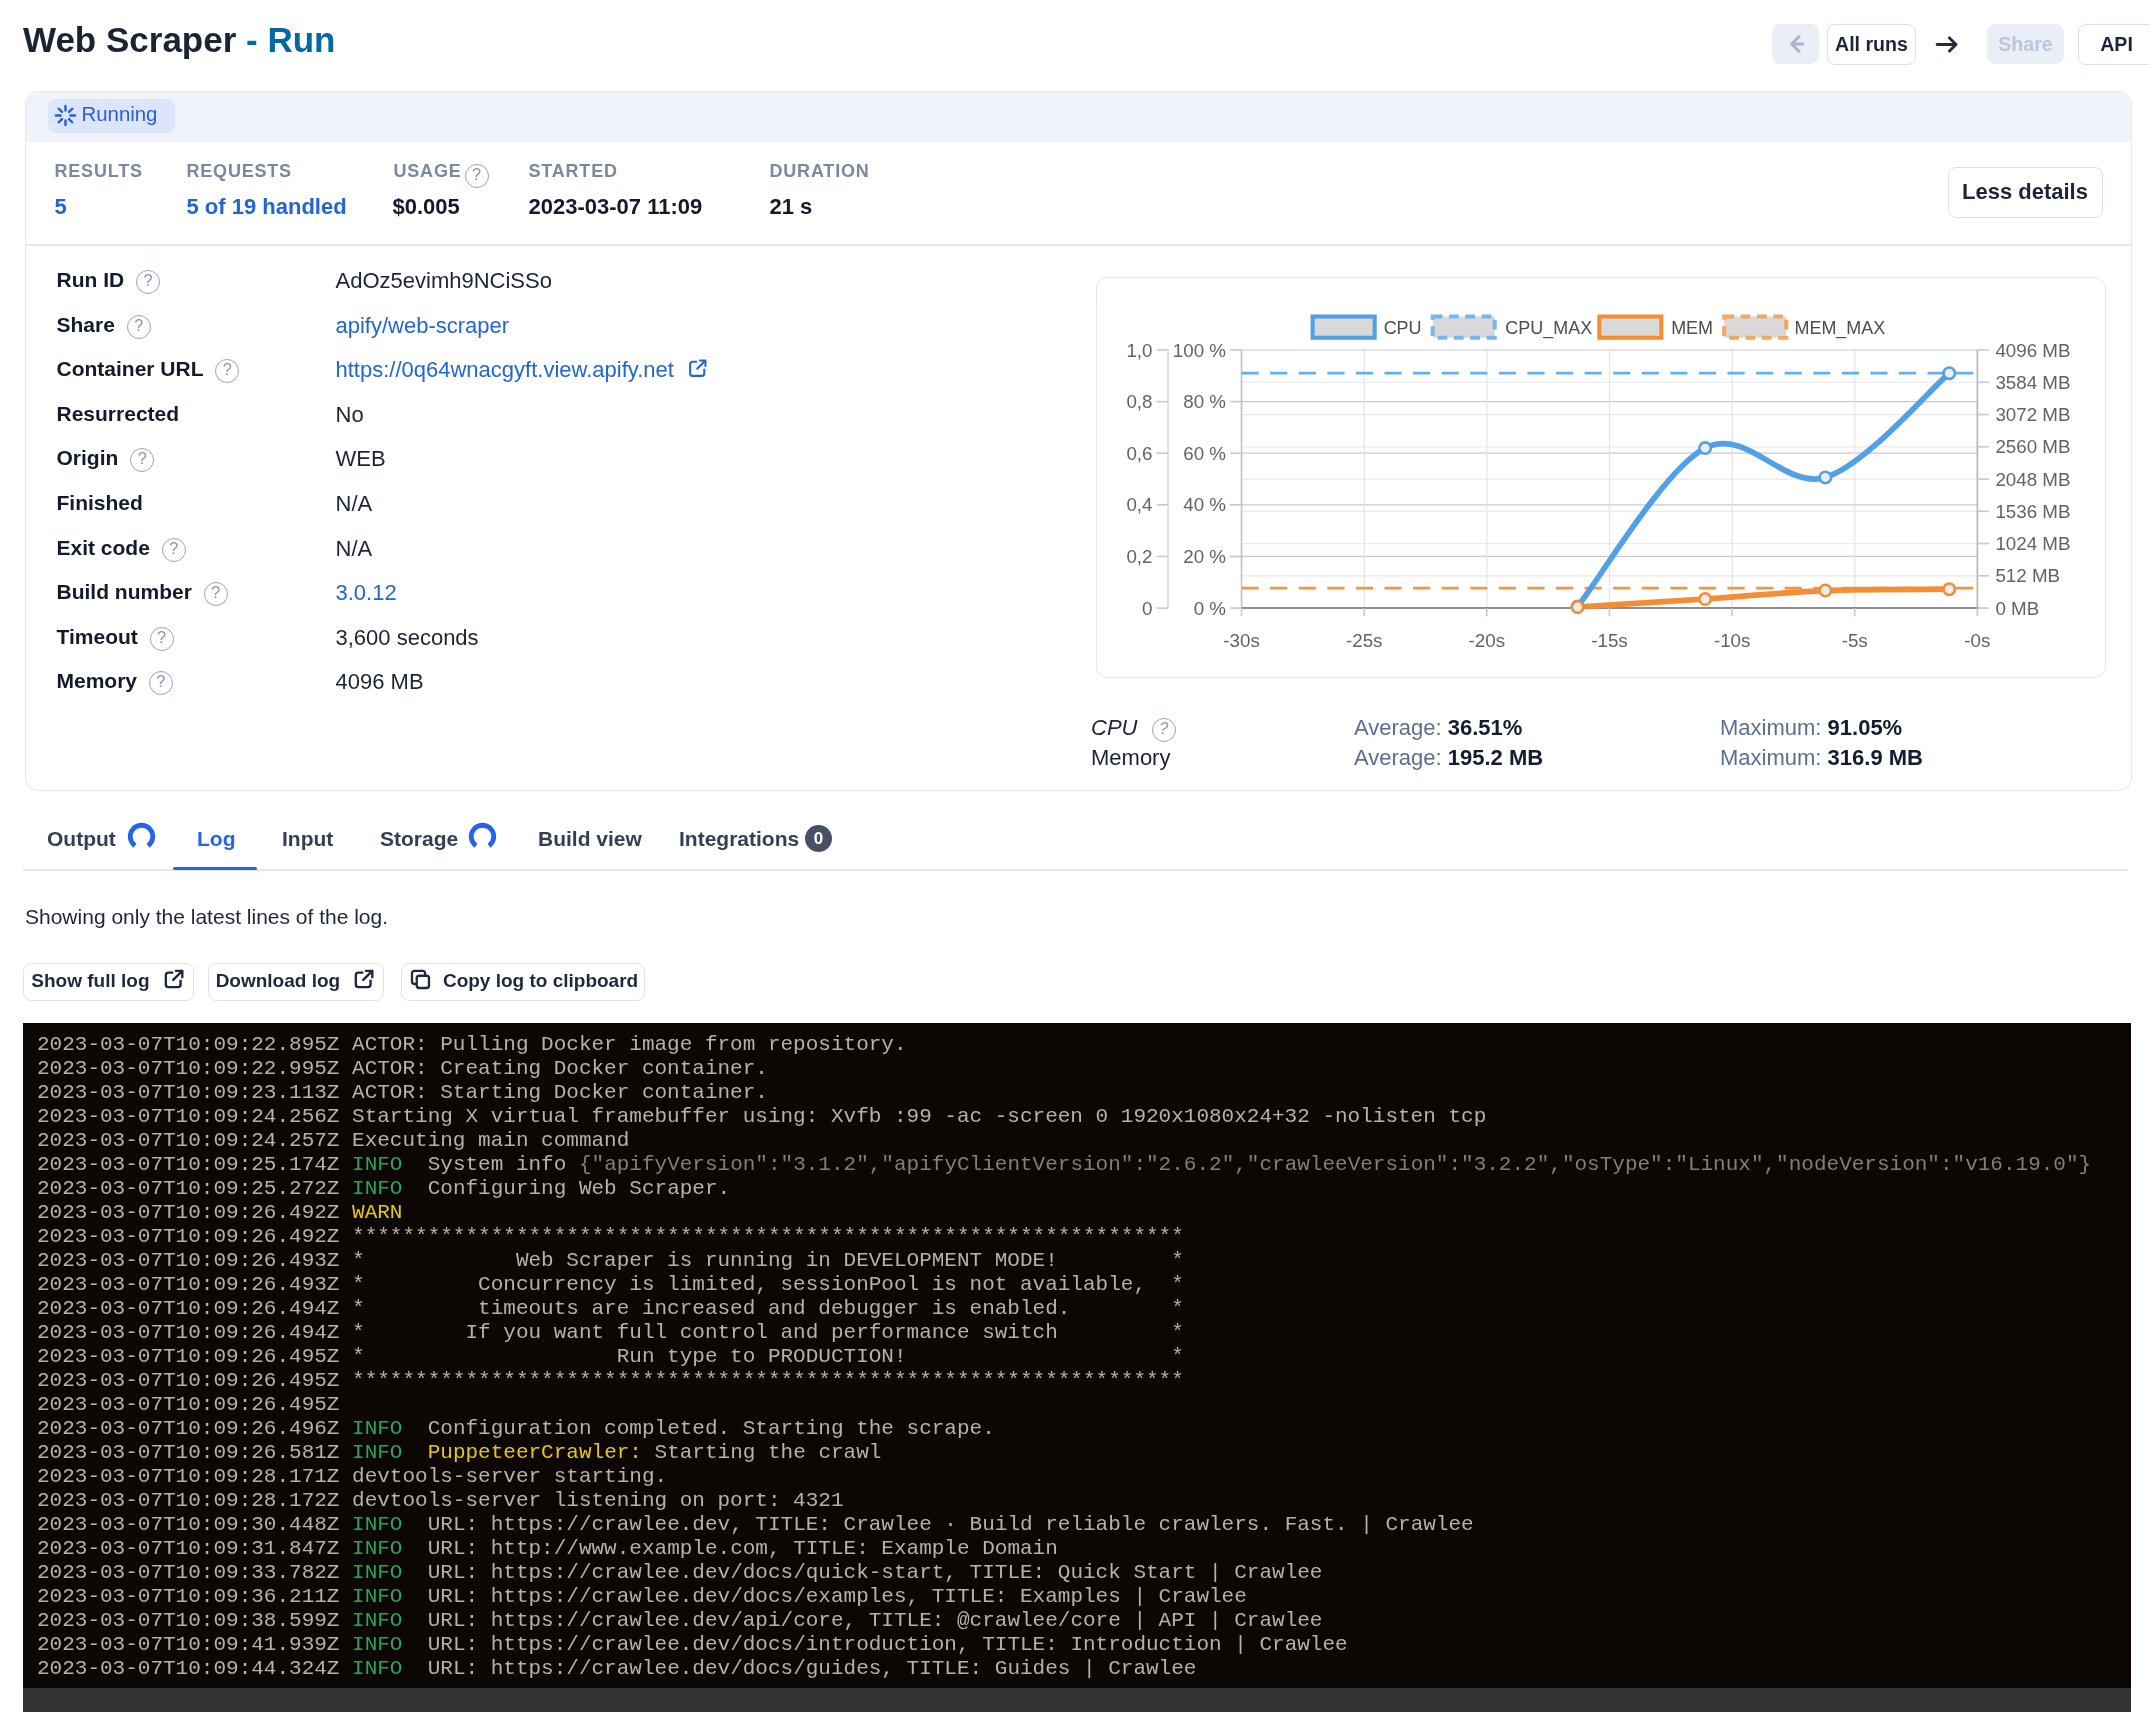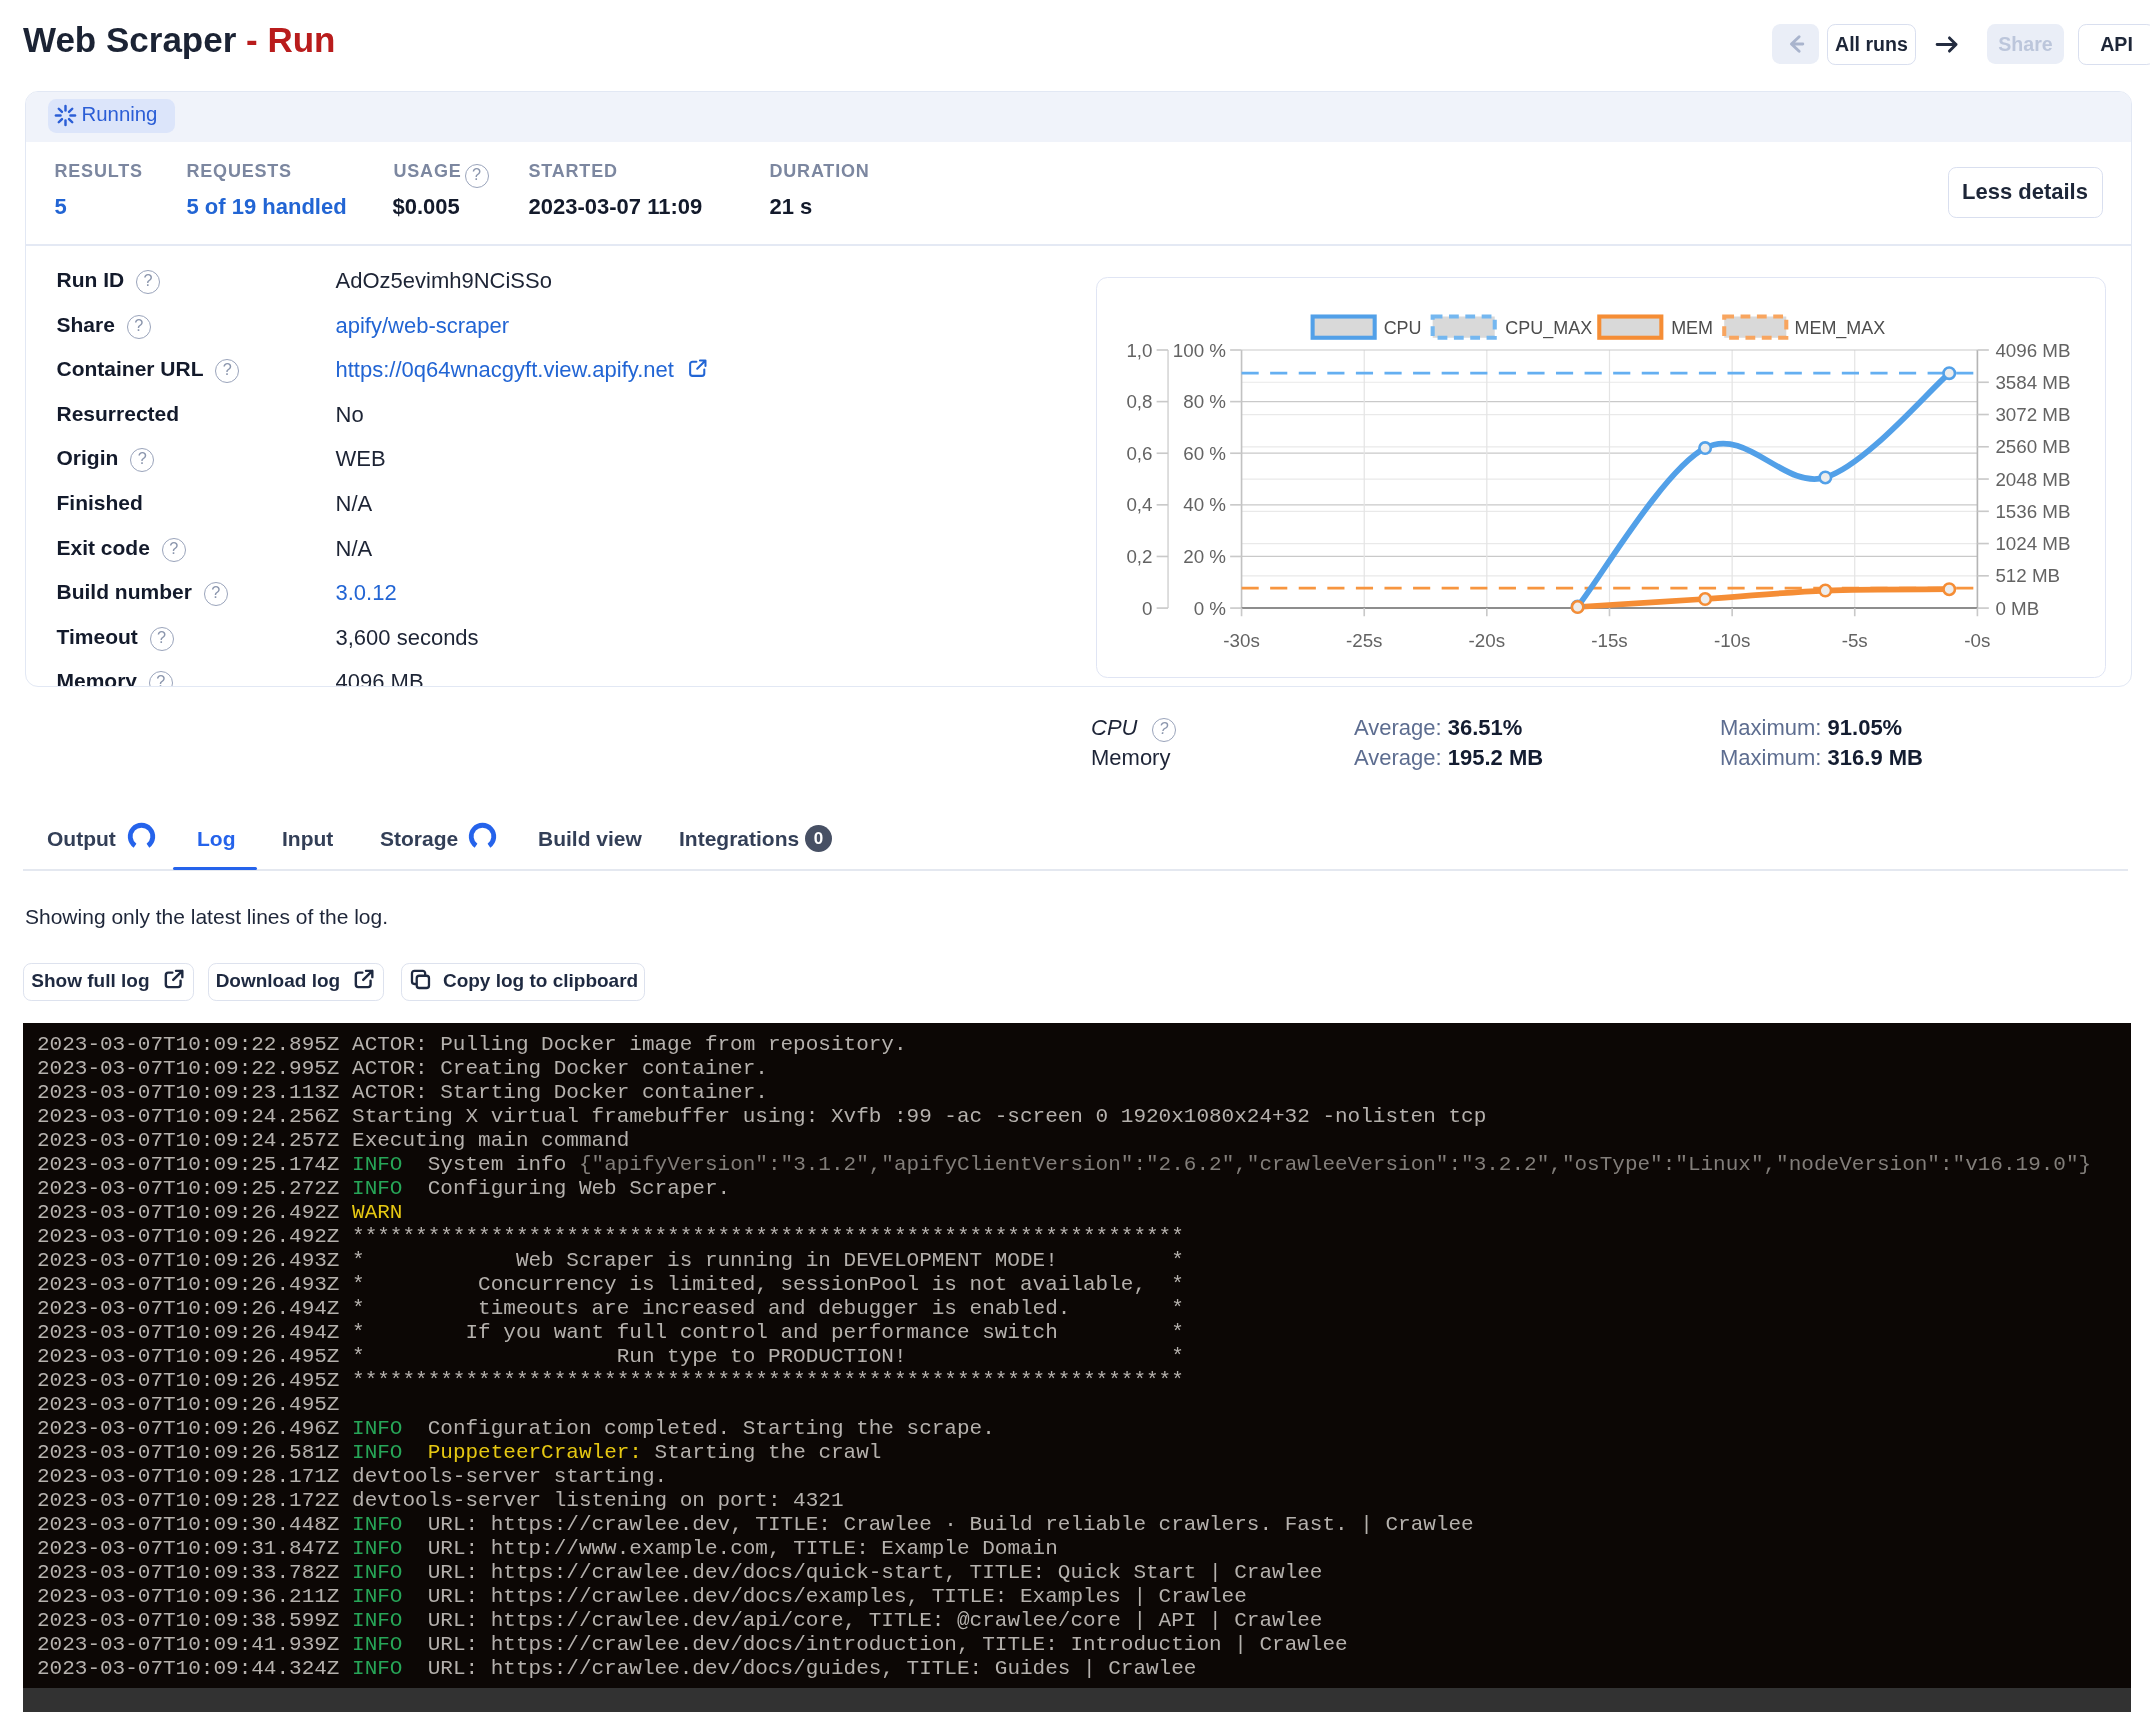--- a/index.html
+++ b/index.html
@@ -10,33 +10,33 @@
 .val { font-size:22px; color:#1d2435; }
 .blue { color:#2265d4 !important; }
 .slb { font-size:18px; font-weight:700; color:#7c87a0; letter-spacing:0.8px; }
 .svl { font-size:22px; font-weight:700; color:#131a2b; }
 .g { color:#27a658; }
 .y { color:#e6c812; }
 .d { color:#827e7a; }
 </style>
 </head>
 <body>
-<div class="abs" style="left:23px; top:20.4px; font-size:35px; font-weight:700; color:#1b2334;">Web Scraper <span style="color:#b91c1c;">- Run</span></div>
+<div class="abs" style="left:23px; top:20.4px; font-size:35px; font-weight:700; color:#1b2334;">Web Scraper <span style="color:#0369a1;">- Run</span></div>
 <div class="abs" style="left:1772px; top:24px; width:47px; height:40px; background:#eaeef7; border-radius:8.2px;">
   <svg width="47" height="40" viewBox="0 0 58 49">
       <path d="M33.5 15.5 L24 24.5 L33.5 33.5 M24.5 24.5 H38" stroke="#a9b4cd" stroke-width="3.6" fill="none" stroke-linecap="round" stroke-linejoin="round"></path>
     </svg>
 </div>
 <div class="abs" style="left:1827px; top:24px; width:89px; height:41px; background:#fff; border:1.6px solid #d9dfef; border-radius:8.2px; font-size:19.6px; font-weight:700; color:#1d2638; text-align:center; line-height:38px;">All runs</div>
 <svg class="abs" style="left:1933px; top:33px;" width="28" height="23" viewBox="0 0 34 28">
     <path d="M5 14 H28 M20 6 L28 14 L20 22" stroke="#232c40" stroke-width="3.6" fill="none" stroke-linecap="round" stroke-linejoin="round"></path>
   </svg>
 <div class="abs" style="left:1987px; top:24px; width:77px; height:40px; background:#eaeef7; border-radius:8.2px; font-size:19.6px; font-weight:700; color:#bcc6db; text-align:center; line-height:40px;">Share</div>
 <div class="abs" style="left:2078px; top:24px; width:77px; height:41px; background:#fff; border:1.6px solid #d9dfef; border-radius:8.2px; font-size:19.6px; font-weight:700; color:#1d2638; text-align:center; line-height:38px;">API</div>
-<div class="abs" style="left:24.5px; top:91px; width:2107px; height:596px; border:1.6px solid #e2e8f4; border-radius:13px; overflow:hidden; background:#fff;">
+<div class="abs" style="left:24.5px; top:91px; width:2107px; height:700px; border:1.6px solid #e2e8f4; border-radius:13px; overflow:hidden; background:#fff;">
   <div class="abs" style="left:0; top:0; width:100%; height:50px; background:#f0f3fa;"></div>
   <div class="abs" style="left:22px; top:6.5px; width:127px; height:34px; background:#dce5fa; border-radius:8.2px;">
     <svg class="abs" style="left:6.5px; top:5.7px;" width="23" height="23" viewBox="0 0 30 30">
       <g stroke="#2b5ed6" stroke-width="3.2" stroke-linecap="round">
         <line x1="15" y1="2.5" x2="15" y2="8.5"></line>
         <line x1="23.8" y1="6.2" x2="19.6" y2="10.4"></line>
         <line x1="27.5" y1="15" x2="21.5" y2="15"></line>
         <line x1="23.8" y1="23.8" x2="19.6" y2="19.6"></line>
         <line x1="15" y1="27.5" x2="15" y2="21.5"></line>
         <line x1="6.2" y1="23.8" x2="10.4" y2="19.6"></line>

